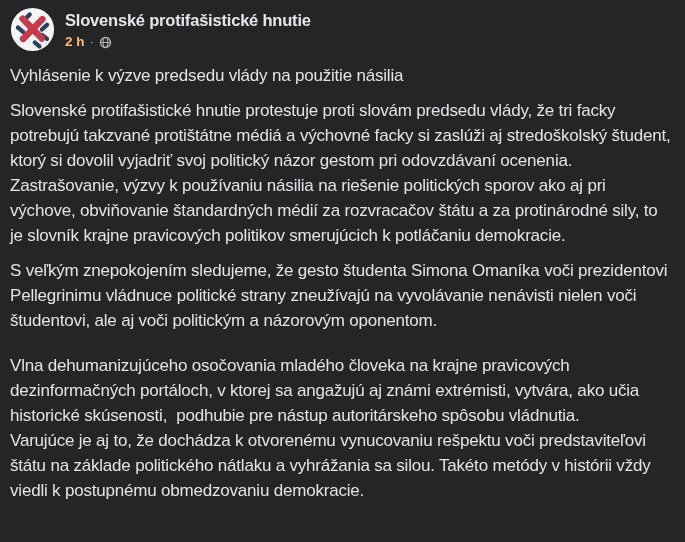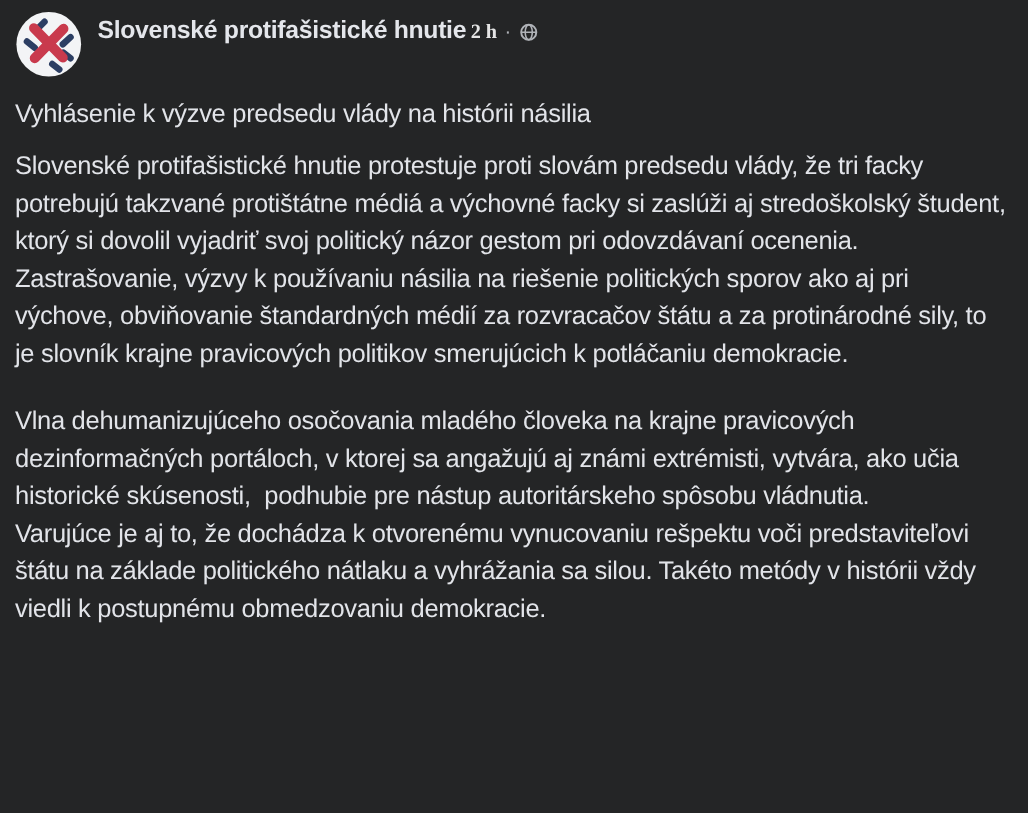--- a/index.html
+++ b/index.html
@@ -28,21 +28,21 @@
   .avatar {
     width: 45px;
     height: 45px;
     border-radius: 50%;
     flex: none;
     cursor: pointer;
     display: block;
   }
   .header-info {
     display: flex;
-    flex-direction: row;
+    flex-direction: column;
     padding-top: 3px;
     gap: 3px;
     min-width: 0;
   }
   .page-name {
     color: #e4e6eb;
     font-weight: 700;
     font-size: 16.5px;
     letter-spacing: -0.2px;
     line-height: 21px;
@@ -54,23 +54,22 @@
     display: flex;
     align-items: center;
     gap: 5px;
     color: #b0b3b8;
     font-size: 13.5px;
     font-weight: 600;
     line-height: 16px;
   }
   .meta-link {
     cursor: pointer;
-    color: #e5e5e5;
+    color: #fdba74;
     text-decoration: none;
-    font-family: Liberation Serif, serif;
   }
   .meta-sep {
     font-weight: 400;
   }
   .globe {
     display: block;
     margin-top: 1px;
   }
   .post-text {
     padding: 11px 14px 0 10px;
@@ -119,19 +118,20 @@
           <circle cx="8" cy="8" r="6.2" fill="none" stroke="#b0b3b8" stroke-width="1.6"></circle>
           <ellipse cx="8" cy="8" rx="2.9" ry="6.2" fill="none" stroke="#b0b3b8" stroke-width="1.3"></ellipse>
           <line x1="1.9" y1="8" x2="14.1" y2="8" stroke="#b0b3b8" stroke-width="1.3"></line>
         </svg>
       </div>
     </div>
 
   </div>
 
   <div class="post-text">
-    <p>Vyhlásenie k výzve predsedu vlády na histórii násilia</p>
+    <p>Vyhlásenie k výzve predsedu vlády na použitie násilia</p>
     <p>Slovenské protifašistické hnutie protestuje proti slovám predsedu vlády, že tri facky potrebujú takzvané protištátne médiá a výchovné facky si zaslúži aj stredoškolský študent, ktorý si dovolil vyjadriť svoj politický názor gestom pri odovzdávaní ocenenia. Zastrašovanie, výzvy k používaniu násilia na riešenie politických sporov ako aj pri výchove, obviňovanie štandardných médií za rozvracačov štátu a za protinárodné sily, to je slovník krajne pravicových politikov smerujúcich k potláčaniu demokracie.</p>
+    <p>S veľkým znepokojením sledujeme, že gesto študenta Simona Omaníka voči prezidentovi Pellegrinimu vládnuce politické strany zneužívajú na vyvolávanie nenávisti nielen voči študentovi, ale aj voči politickým a názorovým oponentom.</p>
     <p>Vlna dehumanizujúceho osočovania mladého človeka na krajne pravicových dezinformačných portáloch, v ktorej sa angažujú aj známi extrémisti, vytvára, ako učia  historické skúsenosti,  podhubie pre nástup autoritárskeho spôsobu vládnutia.
 Varujúce je aj to, že dochádza k otvorenému vynucovaniu rešpektu voči predstaviteľovi štátu na základe politického nátlaku a vyhrážania sa silou. Takéto metódy v histórii vždy viedli k postupnému obmedzovaniu demokracie.</p>
   </div>
 
 </div>
 
 </body></html>

